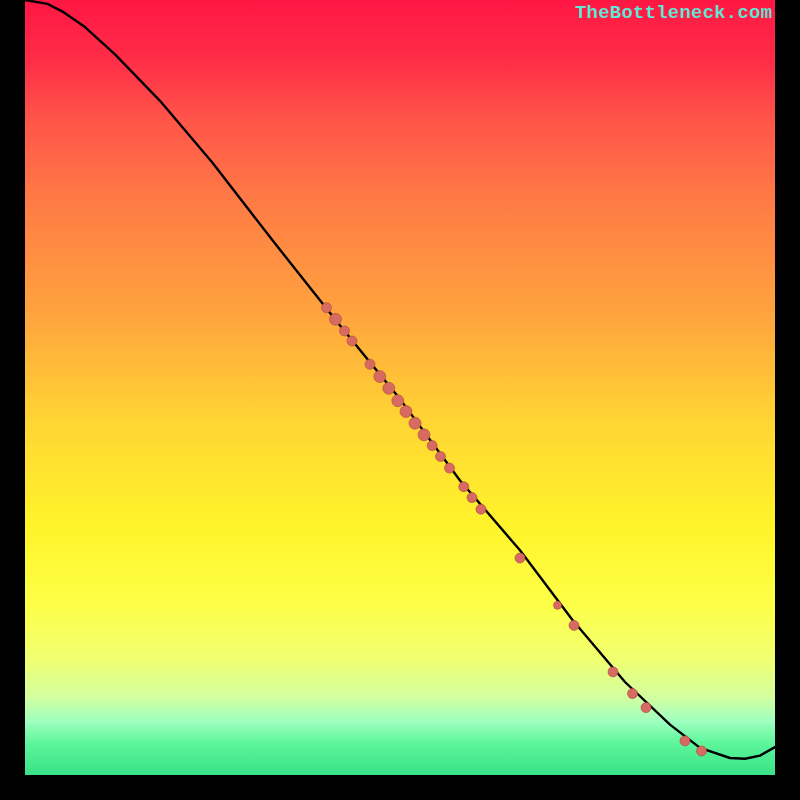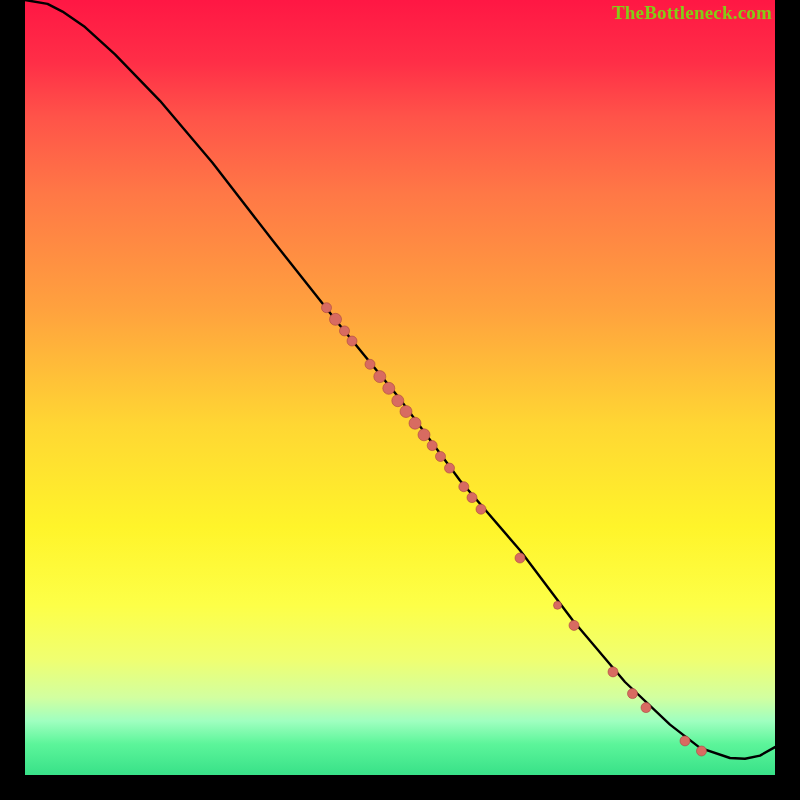--- a/index.html
+++ b/index.html
@@ -34,24 +34,24 @@
   }
   .overlay-svg {
     position: absolute;
     left: 0;
     top: 0;
   }
   .watermark {
     position: absolute;
     right: 28px;
     top: 2px;
-    font-family: Liberation Serif, serif;
+    font-family: Liberation Mono, monospace;
     font-size: 19px;
     font-weight: 600;
-    color: #84cc16;
+    color: #5eead4;
     letter-spacing: 0.2px;
     user-select: none;
   }
 </style>
 </head>
 <body>
 
 <div class="plot-area"></div>
 
 <svg class="overlay-svg" width="800" height="800" viewBox="0 0 800 800">

